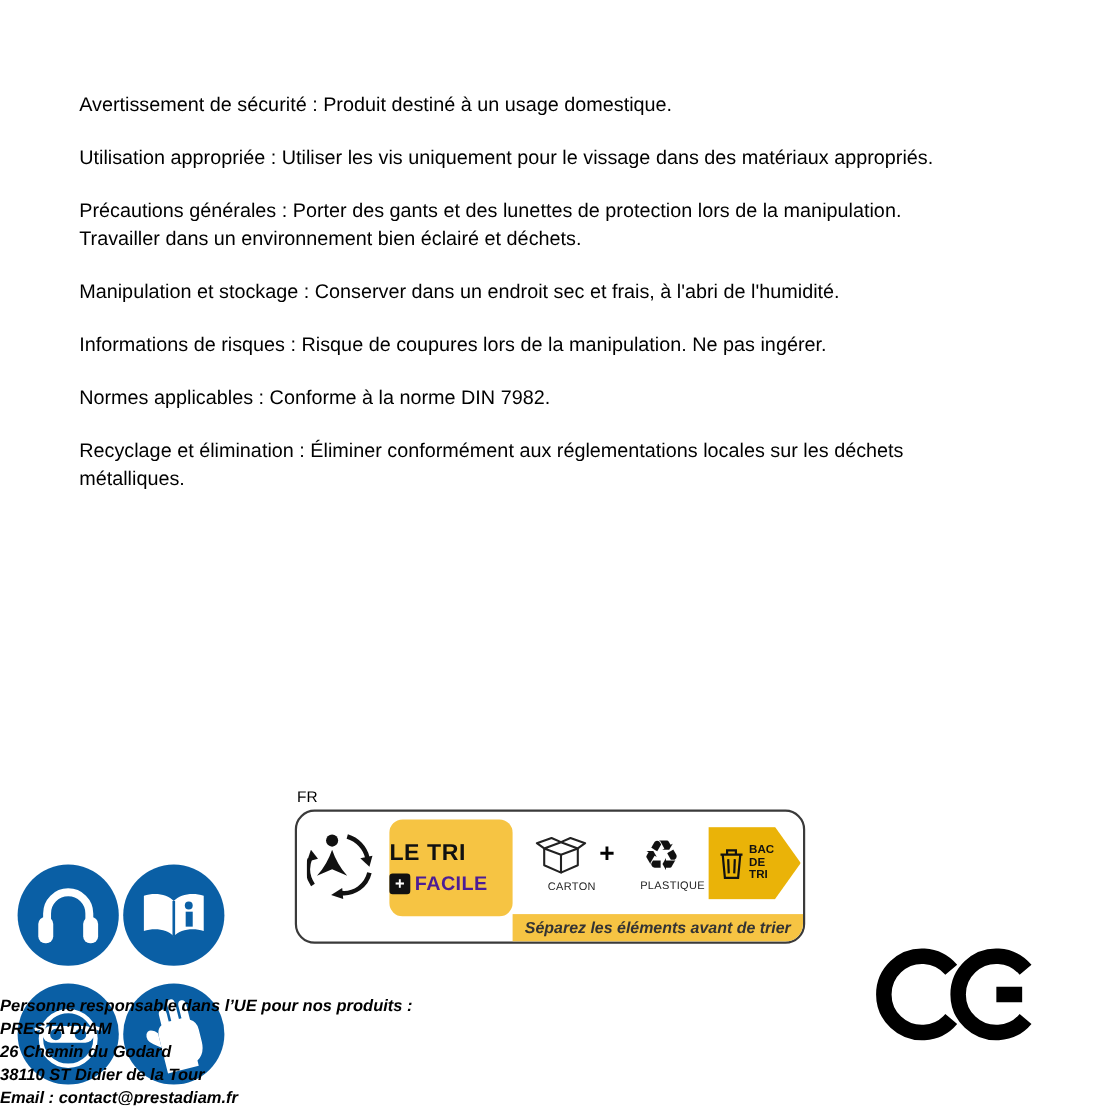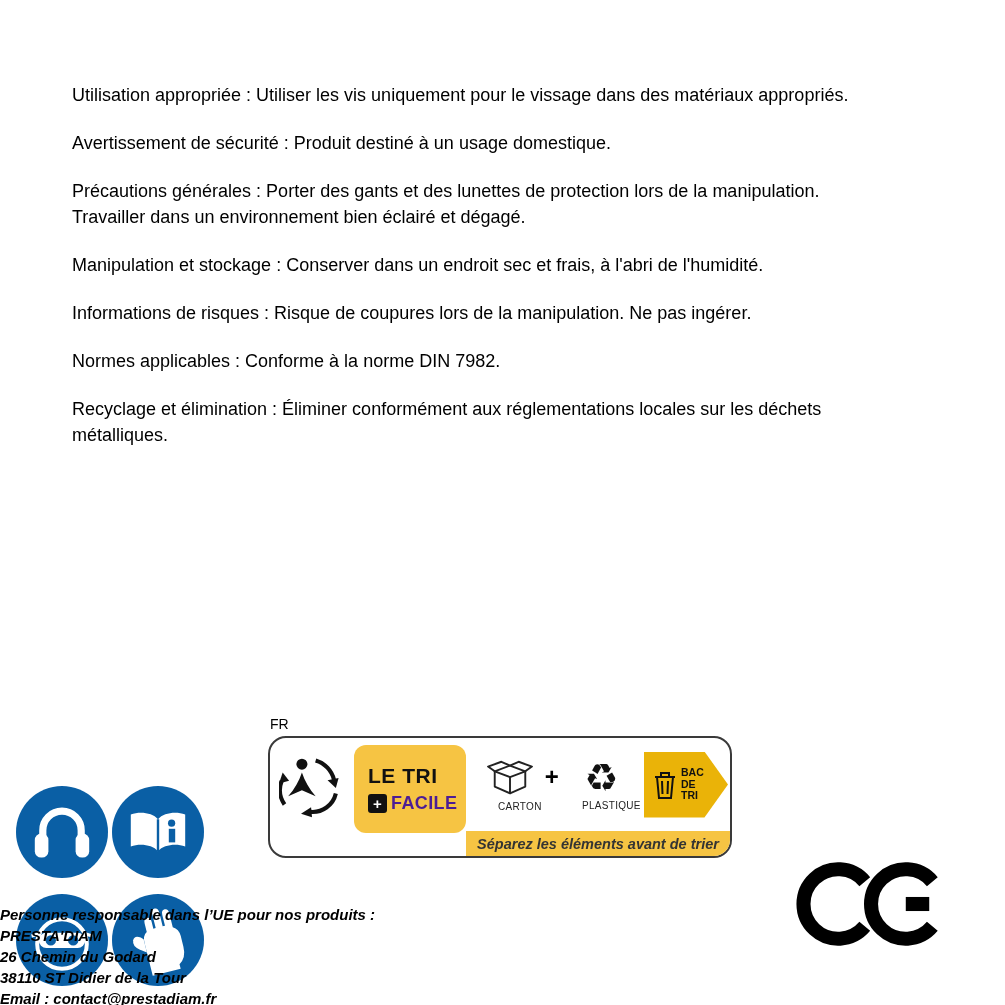--- a/index.html
+++ b/index.html
@@ -23,21 +23,21 @@
   
   .fr-label { position:absolute; left:270px; top:716px; font-size:14px; font-weight:normal; }
   .infotri { position:absolute; left:268px; top:736px; width:464px; height:122px;
              background:#fff; border:2px solid #3a3a3a; border-radius:18px;
              display:flex; overflow:hidden; }
   .triman-wrap { width:84px; display:flex; align-items:center; justify-content:center;
                  padding-bottom:18px; flex-shrink:0; }
   .triman-wrap svg { width:66px; height:72px; }
   .yellow-badge { margin-top:7px; width:112px; height:88px; background:#f6c443;
                   border-radius:12px; display:flex; flex-direction:column;
-                  justify-content:center; padding-left:14px; gap:5px; flex-shrink:0; }
+                  justify-content:center; padding-left:0; gap:5px; flex-shrink:0; }
   .letri { font-size:21px; font-weight:bold; letter-spacing:.5px; color:#111; }
   .facile-row { display:flex; align-items:center; gap:4px; }
   .plus-box { width:19px; height:19px; background:#111; color:#fff; font-size:15px;
               font-weight:bold; display:flex; align-items:center; justify-content:center;
               border-radius:3px; }
   .facile { font-size:18px; font-weight:bold; letter-spacing:.4px; color:#4c1d95; }
   .sort-col { flex:1; display:flex; flex-direction:column; min-width:0; }
   .sort-row { flex:1; display:flex; align-items:center; justify-content:space-between;
               padding:0 2px 0 12px; }
   .sort-item { display:flex; flex-direction:column; align-items:center; gap:2px; }
@@ -62,24 +62,24 @@
   .ce { position:absolute; left:796px; top:858px; width:152px; height:92px; }
   .ce svg { width:100%; height:100%; }
 </style>
 </head>
 <body>
 
 <div class="page">
 
 
   <div class="body-text">
+    <p>Avertissement de sécurité : Produit destiné à un usage domestique.</p>
     <p>Utilisation appropriée : Utiliser les vis uniquement pour le vissage dans des matériaux appropriés.</p>
-    <p>Avertissement de sécurité : Produit destiné à un usage domestique.</p>
     <p>Précautions générales : Porter des gants et des lunettes de protection lors de la manipulation.
-Travailler dans un environnement bien éclairé et dégagé.</p>
+Travailler dans un environnement bien éclairé et déchets.</p>
     <p>Manipulation et stockage : Conserver dans un endroit sec et frais, à l'abri de l'humidité.</p>
     <p>Informations de risques : Risque de coupures lors de la manipulation. Ne pas ingérer.</p>
     <p>Normes applicables : Conforme à la norme DIN 7982.</p>
     <p>Recyclage et élimination : Éliminer conformément aux réglementations locales sur les déchets
 métalliques.</p>
   </div>
 
   <div class="icon-grid">
     <div class="picto">
       <svg viewBox="0 0 100 100">

